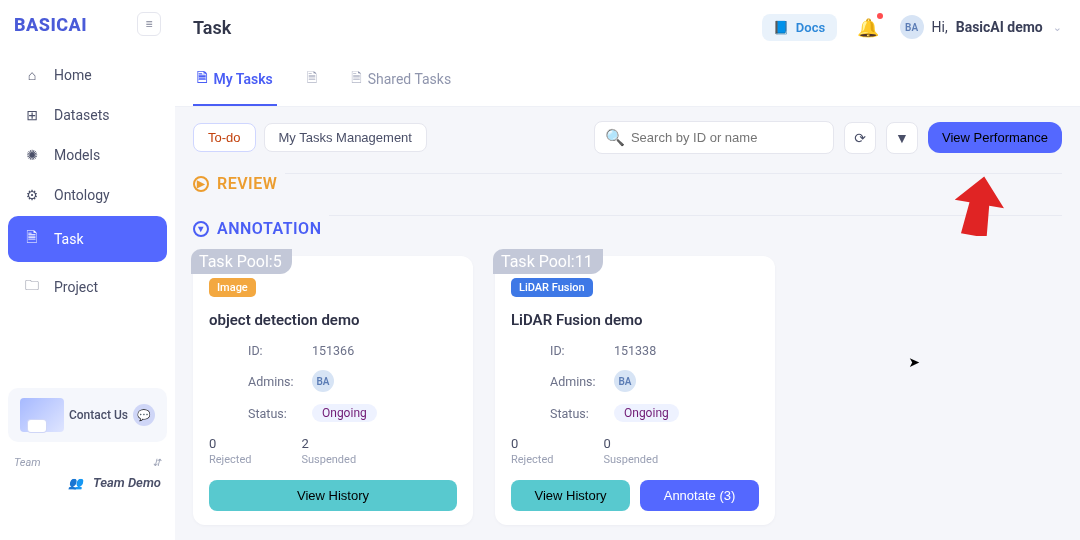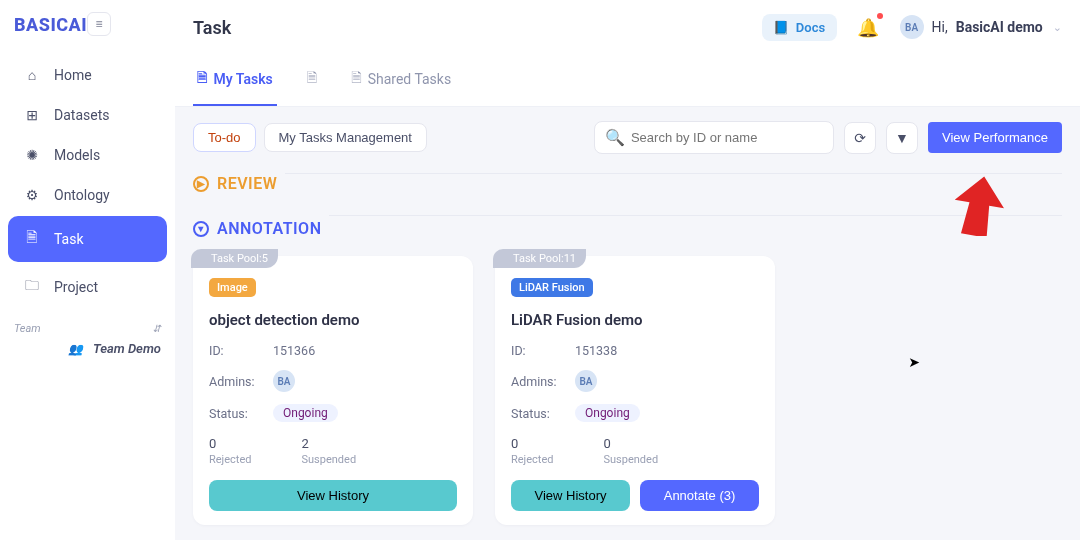--- a/index.html
+++ b/index.html
@@ -1,21 +1,21 @@
 <!DOCTYPE html>
 <html><head>
 <meta charset="utf-8">
 <style>
   * { box-sizing: border-box; margin: 0; padding: 0; }
   body { font-family: -apple-system, BlinkMacSystemFont, "Segoe UI", Roboto, Helvetica, Arial, sans-serif; background: #f5f6fa; width: 1080px; height: 540px; overflow: hidden; color: #333; }
   .app { display: flex; width: 100%; height: 100%; }
 
   
   .sidebar { width: 175px; background: #fff; display: flex; flex-direction: column; }
-  .logo-row { display: flex; align-items: center; padding: 12px 14px 14px 14px; }
+  .logo-row { display: flex; align-items: center; justify-content: space-between; padding: 12px 14px 14px 14px; }
   .logo { font-weight: 800; font-size: 18px; letter-spacing: 0.5px; color: #4a5bd8; display: flex; align-items: center; gap: 2px; }
   .collapse-btn { width: 24px; height: 24px; border:1px solid #e5e6ee; border-radius:6px; display:flex; align-items:center; justify-content:center; color:#7b7f93; cursor:pointer; font-size:12px;}
   .nav { list-style: none; padding: 6px 8px; }
   .nav li { display: flex; align-items: center; gap: 12px; padding: 11px 14px; border-radius: 10px; color: #4a4f68; font-size: 14px; cursor: pointer; margin-bottom: 2px; }
   .nav li .ic { width: 20px; text-align:center; color:#4a4f68; }
   .nav li.active { background: #5468ff; color: #fff; }
   .nav li.active .ic { color: #fff; }
   .contact-card { margin: 70px 8px 10px 8px; background:#f5f7fc; border-radius:10px; padding:10px 12px; display:flex; align-items:center; justify-content:space-between; position:relative; }
   .contact-card .illus { width:44px; height:34px; border-radius:4px; background:linear-gradient(135deg,#a6b9ff,#dfe5ff); position:relative; flex:0 0 auto; }
   .contact-card .illus::after{content:""; position:absolute; bottom:0; left:8px; width:18px; height:12px; background:#fff; border-radius:3px; box-shadow:0 0 0 1px #cfd6f7;}
@@ -46,39 +46,39 @@
   .tab .tic{ font-size:13px;}
 
   .content { padding:14px 18px; flex:1; overflow:auto; }
   .toolbar-row { display:flex; align-items:center; gap:10px; }
   .seg { display:flex; gap:8px; }
   .seg button { border:1px solid #e5e6ee; background:#fff; border-radius:8px; padding:6px 14px; font-size:13px; color:#4a4f68; cursor:pointer;}
   .seg button.active{ color:#c2410c; background:#fff; border-color:#cfd6ff;}
   .search { margin-left:auto; display:flex; align-items:center; gap:6px; background:#fff; border:1px solid #e5e6ee; border-radius:8px; padding:6px 10px; width:240px;}
   .search input{ border:none; outline:none; width:100%; font-size:13px; color:#4a4f68; background:transparent;}
   .sq-btn { width:32px; height:32px; border:1px solid #e5e6ee; border-radius:8px; display:flex; align-items:center; justify-content:center; color:#4a4f68; background:#fff; cursor:pointer; font-size:14px;}
-  .primary-btn { background:#5468ff; color:#ffffff; border:none; border-radius:4px; padding:8px 14px; font-size:13px; font-weight:500; cursor:pointer;}
+  .primary-btn { background:#5468ff; color:#000000; border:none; border-radius:12px; padding:8px 14px; font-size:13px; font-weight:500; cursor:pointer;}
 
   .section-head { display:flex; align-items:center; gap:8px; margin-top:20px; font-weight:600; letter-spacing:0.5px;}
   .section-head.review { color:#ec9d2f; }
   .section-head.annot { color:#4a5ef5; margin-top:26px;}
   .circ { width:16px; height:16px; border-radius:50%; border:2px solid currentColor; display:inline-flex; align-items:center; justify-content:center; font-size:10px;}
   .hr { height:1px; background:#e8eaf2; flex:1; margin-left:8px;}
   .section-wrap{ display:flex; align-items:center;}
 
   .cards { display:flex; gap:22px; margin-top:18px;}
   .card { background:#fff; border-radius:12px; width:280px; position:relative; box-shadow:0 1px 3px rgba(20,30,70,0.04);}
-  .pool-badge { position:absolute; top:-7px; left:-2px; background:#c3c8d8; color:#fff; font-size:11px; padding:3px 10px 3px 20px; border-top-left-radius:10px; border-bottom-right-radius:12px;text-align:center;}
+  .pool-badge { position:absolute; top:-7px; left:-2px; background:#c3c8d8; color:#fff; font-size:16px; padding:3px 10px 3px 8px; border-top-left-radius:10px; border-bottom-right-radius:12px;text-align:center;}
   .card-body{ padding:20px 16px 14px 16px;}
   .tag { display:inline-block; font-size:11px; color:#fff; padding:3px 8px; border-radius:5px; font-weight:500;}
   .tag.orange{ background:#f3a840;}
   .tag.blue{ background:#3e78e6;}
   .card-title{ font-size:15px; font-weight:600; margin-top:14px; color:#2f3247;}
   .meta{ margin-top:14px; font-size:12.5px; color:#6c7189; display:flex; flex-direction:column; gap:12px;}
-  .meta .row{ display:flex; align-items:center; gap:8px;}
+  .meta .row{ display:flex; align-items:center; gap:8px;margin-left:39px;}
   .meta .row .lbl{ width:56px; color:#6c7189;}
   .status-chip{ background:#eef2ff; color:#701a75; border-radius:12px; padding:2px 10px; font-size:12px;}
   .avatar-xs { width:22px; height:22px; border-radius:50%; background:#d7e4f5; color:#5b7cb5; font-size:10px; font-weight:600; display:flex; align-items:center; justify-content:center;}
   .counters{ display:flex; gap:50px; margin-top:14px;}
   .counters .c{ text-align:left;}
   .counters .c .n{ font-size:13px; color:#4a4f68;}
   .counters .c .l{ font-size:11px; color:#9aa0b4; margin-top:2px;}
   .card-actions{ display:flex; gap:10px; margin-top:14px;}
   .btn-teal{ flex:1; background:#58c9cf; color:#000000; border:none; border-radius:8px; padding:8px 0; font-size:13px; cursor:pointer;}
   .btn-purple{ flex:1; background:#5468ff; color:#fff; border:none; border-radius:8px; padding:8px 0; font-size:13px; cursor:pointer;}
@@ -119,20 +119,25 @@
         <li class="active">
           <span class="ic">🗎</span>
           <span>Task</span>
         </li>
         <li>
           <span class="ic">🗀</span>
           <span>Project</span>
         </li>
       </ul>
 
+    <div class="contact-card">
+      <div class="illus"></div>
+      <span class="txt">Contact Us</span>
+      <span class="bubble">💬</span>
+    </div>
 
     <div class="team-block">
       <div class="team-label">
         <span>Team</span>
         <span class="caret">⇵</span>
       </div>
       <div class="team-name">
         <span class="tic">👥</span>
         <span>Team Demo</span>
       </div>

